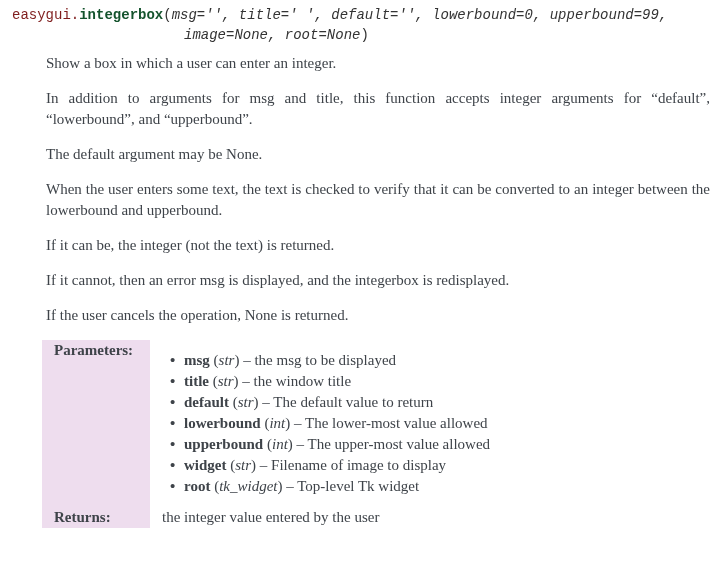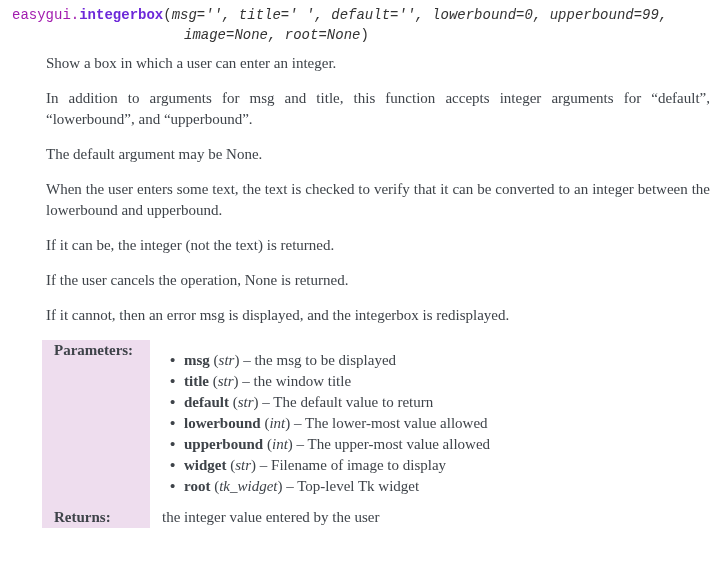--- a/index.html
+++ b/index.html
@@ -21,22 +21,22 @@
     line-height: 1.4;
     margin-bottom: 8px;
   }
   .sig-line1 {
     display: block;
   }
   .sig-line2 {
     display: block;
     padding-left: 172px;
   }
-  .sig-module { color: #a21caf; }
-  .sig-name { font-weight: bold; color: #6d28d9; }
+  .sig-module { color: #7f1d1d; }
+  .sig-name { font-weight: bold; color: #14532d; }
   .sig-paren { color: #333; }
   .sig-params { font-style: italic; color: #333; }
   .desc-block {
     margin-left: 30px;
   }
   .desc-block p {
     margin: 0 0 14px 4px;
     line-height: 1.4;
     text-align: justify;
   }
@@ -88,22 +88,22 @@
       <span class="sig-params">image=None, root=None</span><span class="sig-paren">)</span>
     </span>
   </div>
 
   <div class="desc-block">
     <p>Show a box in which a user can enter an integer.</p>
     <p>In addition to arguments for msg and title, this function accepts integer arguments for “default”, “lowerbound”, and “upperbound”.</p>
     <p>The default argument may be None.</p>
     <p>When the user enters some text, the text is checked to verify that it can be converted to an integer between the lowerbound and upperbound.</p>
     <p>If it can be, the integer (not the text) is returned.</p>
+    <p>If it cannot, then an error msg is displayed, and the integerbox is redisplayed.</p>
     <p>If the user cancels the operation, None is returned.</p>
-    <p>If it cannot, then an error msg is displayed, and the integerbox is redisplayed.</p>
   </div>
 
   <table class="field-list">
     <tbody>
         <tr>
       <td class="field-name">Parameters:</td>
       <td class="field-body">
         <ul id="params-list">
               <li><span class="param-name">msg</span> (<span class="param-type">str</span>) – <span>the msg to be displayed</span></li>
               <li><span class="param-name">title</span> (<span class="param-type">str</span>) – <span>the window title</span></li>

